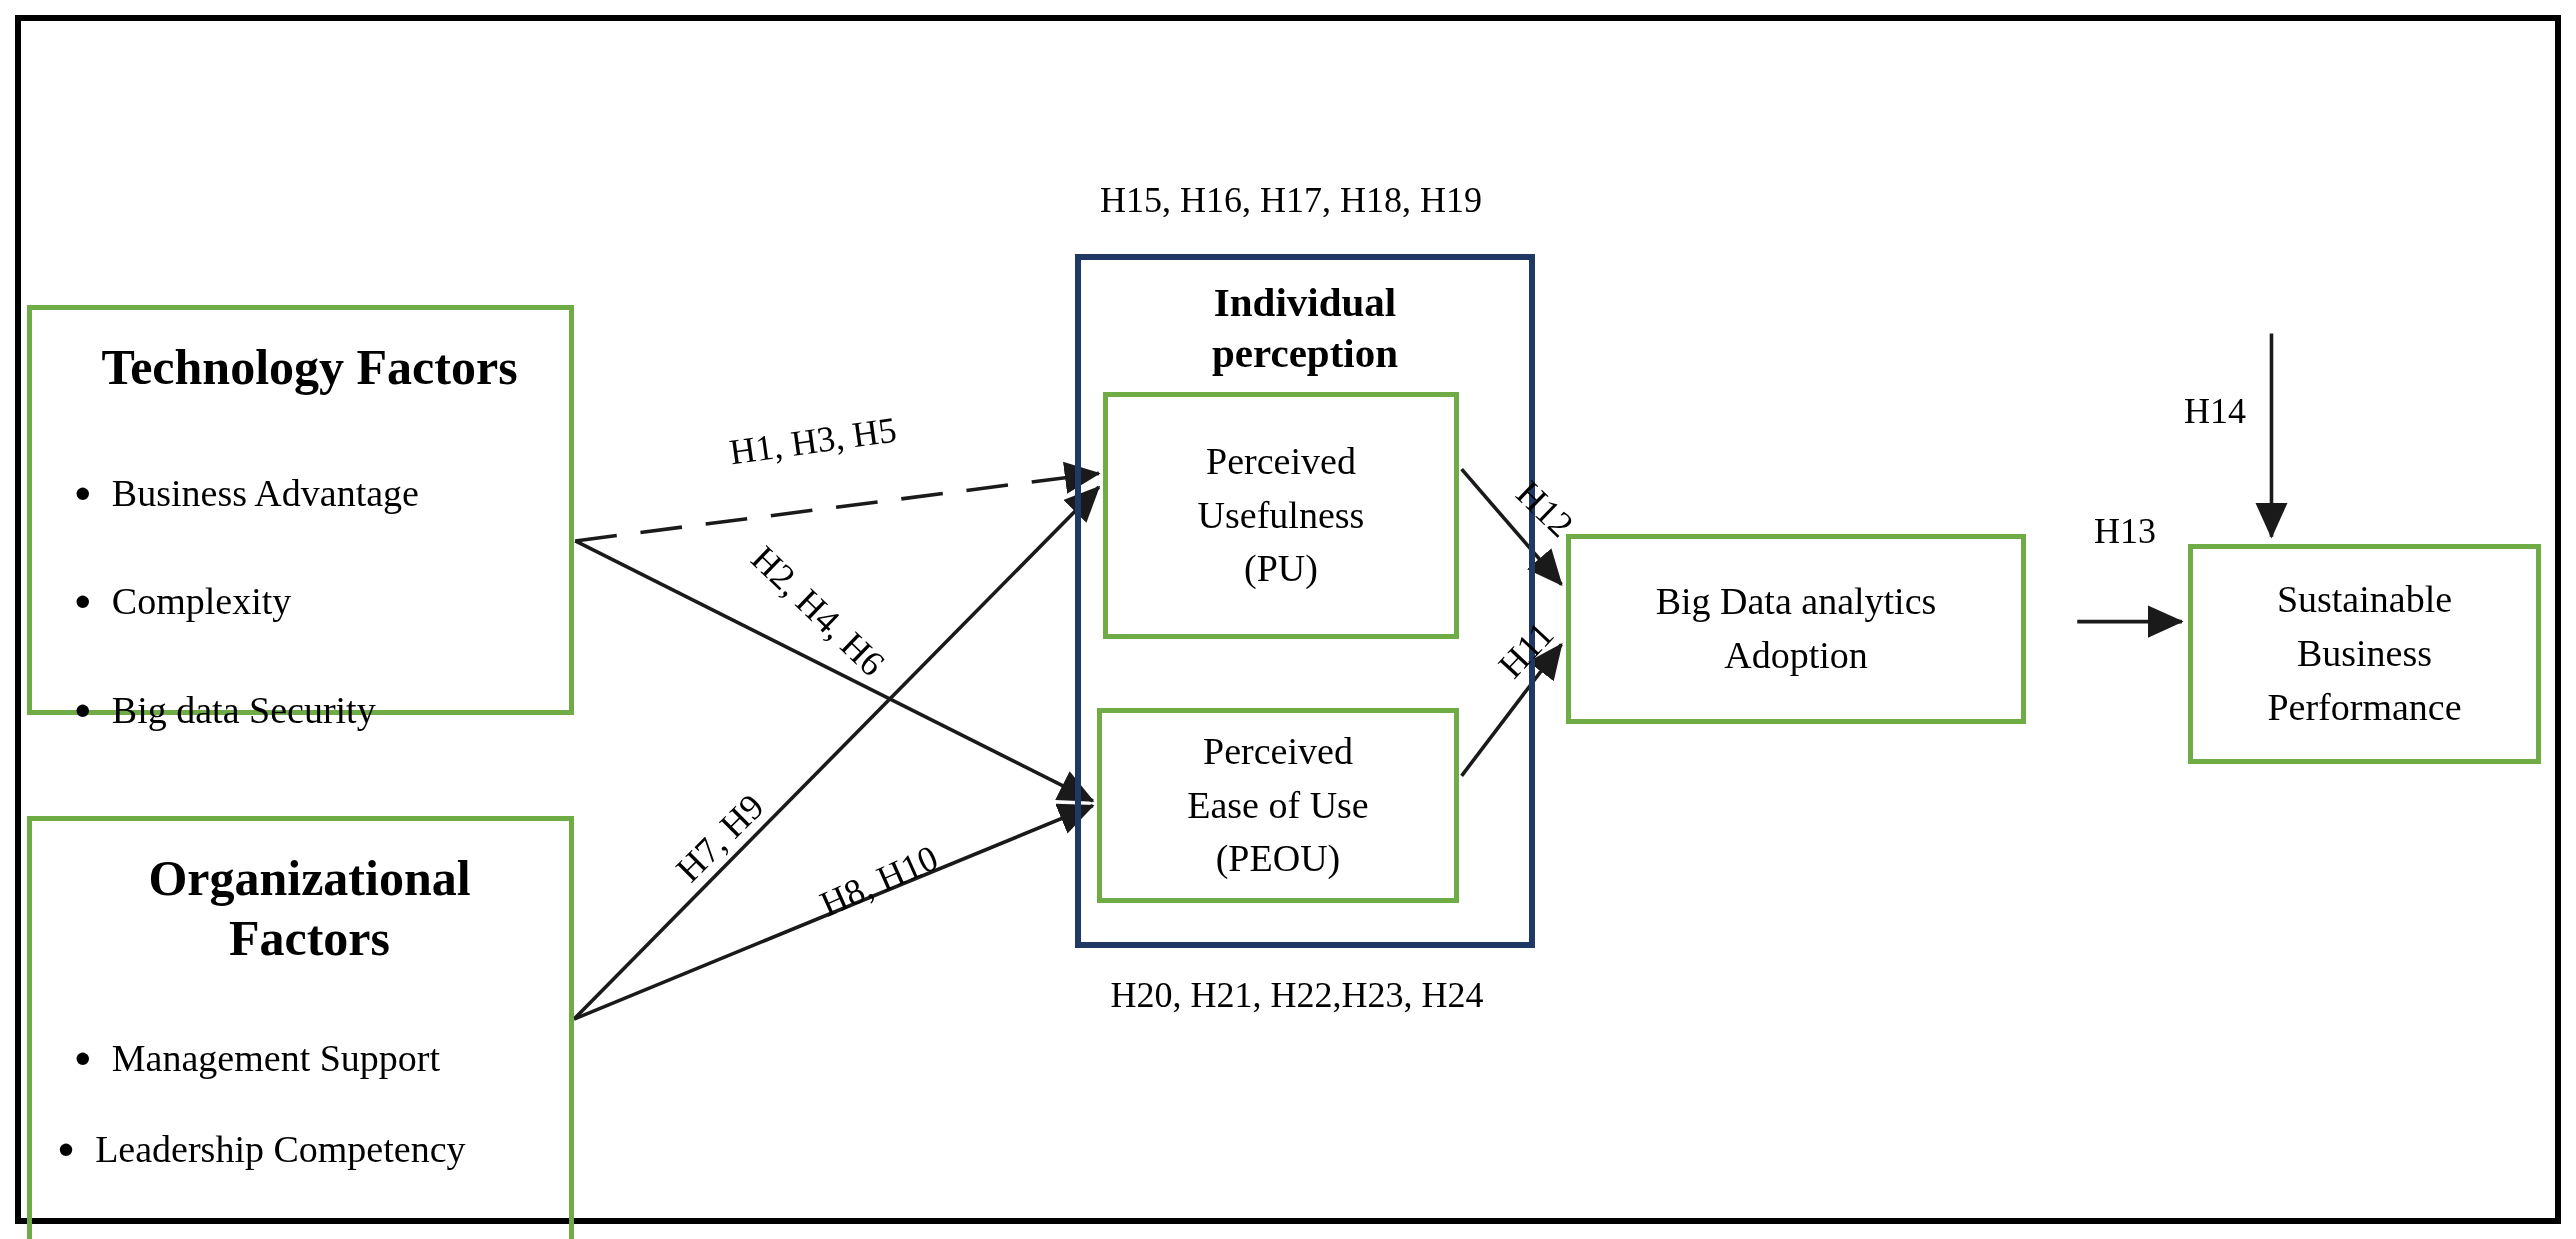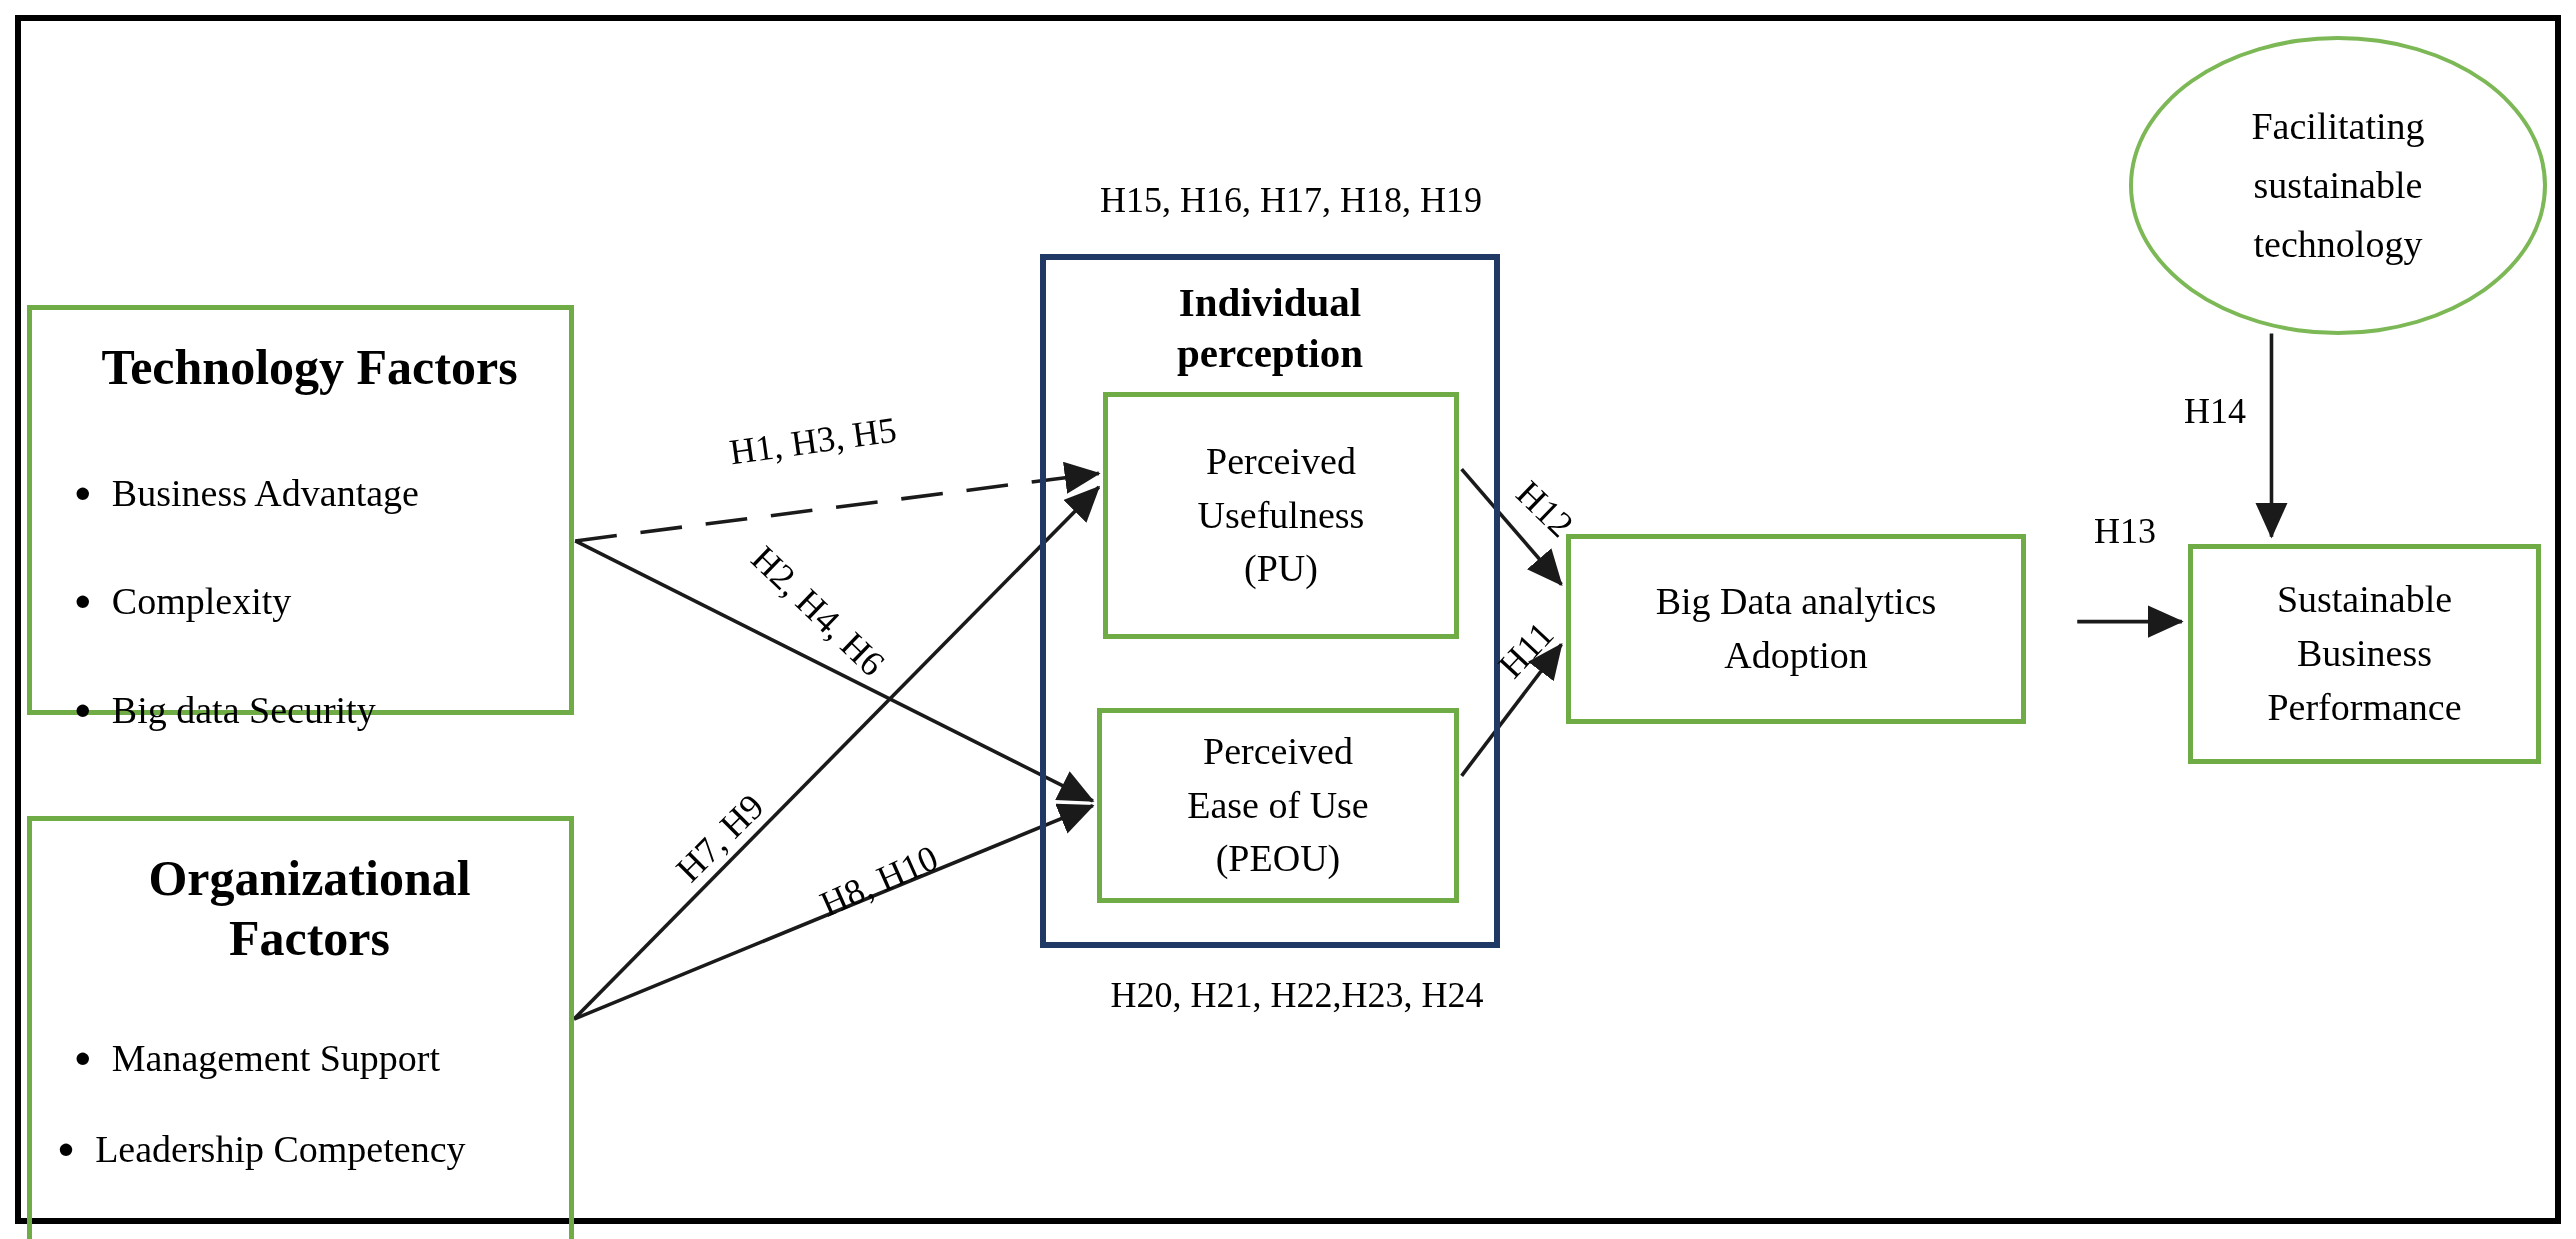--- a/index.html
+++ b/index.html
@@ -67,20 +67,21 @@
     font-size: 38px;
     line-height: 1.3;
     margin-bottom: 59px;
   }
   .bullet-glyph { font-size: 29px; transform: translateY(-3.6px); }
 
   .navy-box {
     position: absolute;
     box-sizing: border-box;
     padding-top: 16.7px;
+    margin-left: 35px;
   }
   .navy-title {
     font-size: 41px;
     font-weight: bold;
     text-align: center;
     line-height: 1.25;
     white-space: pre-line;
   }
 
   .ellipse {
@@ -178,25 +179,20 @@
     <div class="node-text">Big Data analytics
 Adoption</div>
   </div>
 
   <div class="node green-border" style="left:2188px; top:544px; width:353px; height:220px;">
     <div class="node-text">Sustainable
 Business
 Performance</div>
   </div>
 
-  <div class="ellipse" style="left:2129px; top:36px; width:418px; height:299px;">
-    <div class="node-text">Facilitating
-sustainable
-technology</div>
-  </div>
 
   <div class="hlabel" style="left:1291px; top:200px;">H15, H16, H17, H18, H19</div>
 
   <div class="hlabel" style="left:1297px; top:995px;">H20, H21, H22,H23, H24</div>
 
   <div class="hlabel" style="left:813px; top:441px; transform:translate(-50%,-50%) rotate(-8deg);">H1, H3, H5</div>
 
   <div class="hlabel" style="left:818px; top:611px; transform:translate(-50%,-50%) rotate(44deg);">H2, H4, H6</div>
 
   <div class="hlabel" style="left:720px; top:838px; transform:translate(-50%,-50%) rotate(-45deg);">H7, H9</div>

